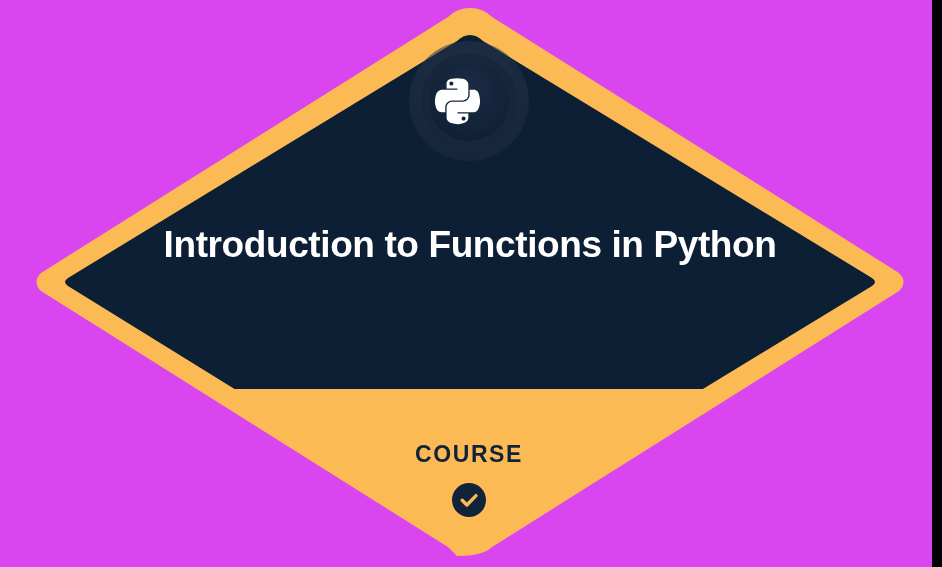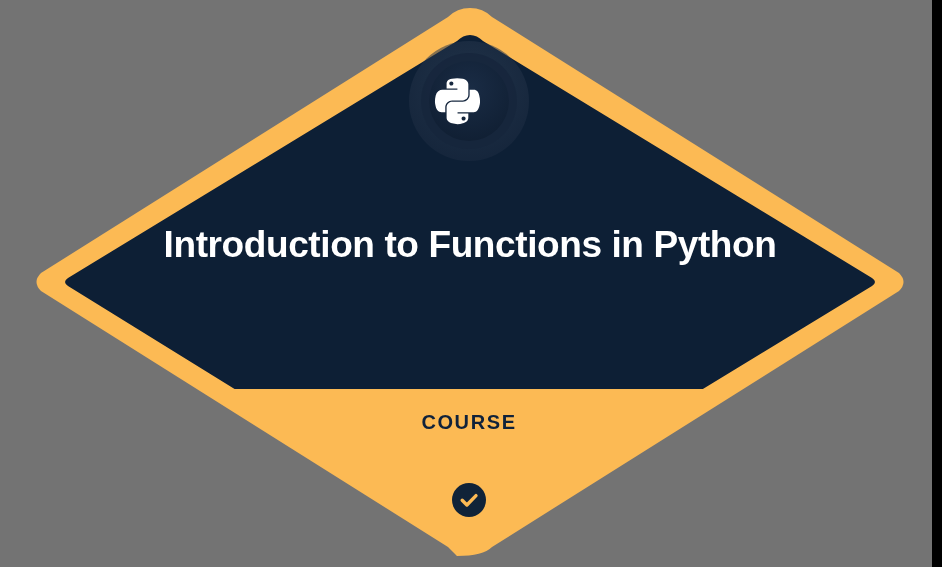--- a/index.html
+++ b/index.html
@@ -16,21 +16,21 @@
     font-family: "Liberation Sans", sans-serif;
     position: relative;
   }
 
   #badge-stage {
     position: absolute;
     left: 0;
     top: 0;
     width: 932px;
     height: 567px;
-    background: #737373;
+    background: #d946ef;
   }
 
   #badge-svg {
     position: absolute;
     left: 0;
     top: 0;
     width: 942px;
     height: 567px;
     display: block;
   }
@@ -58,26 +58,27 @@
 
   #status-block {
     left: 269px;
     top: 405px;
     width: 400px;
     text-align: center;
   }
 
   .status-line {
     font-family: "Liberation Sans", sans-serif;
-    font-size: 20px;
+    font-size: 23px;
     line-height: 35px;
     font-weight: 700;
     letter-spacing: 1.6px;
     color: #10223a;
     text-transform: uppercase;
+    margin-top: 32px;
   }
 
   #check-badge-wrap {
     left: 269px;
     top: 483px;
     width: 400px;
     display: flex;
     justify-content: center;
   }
 

